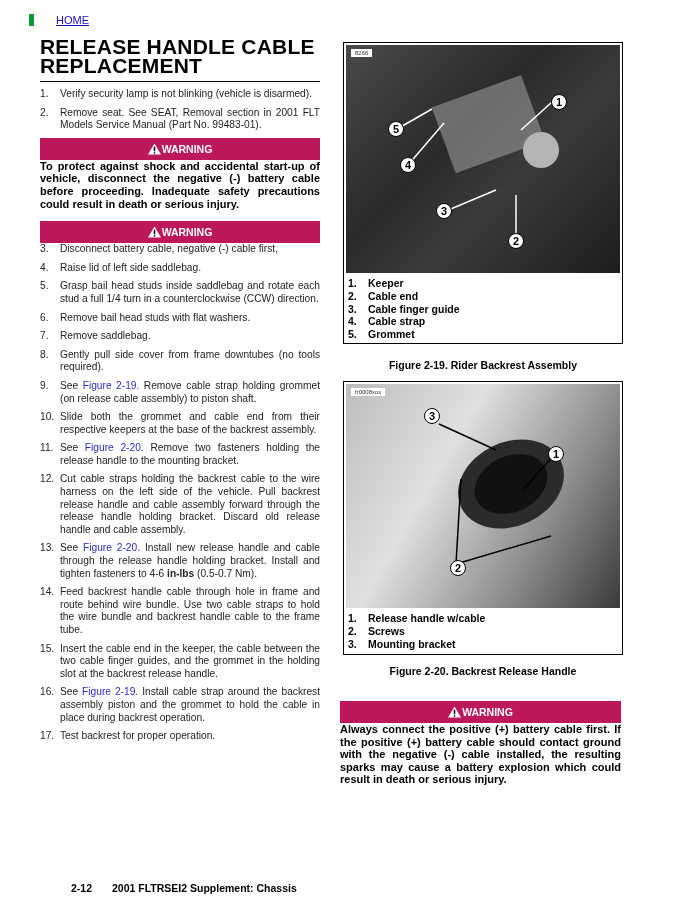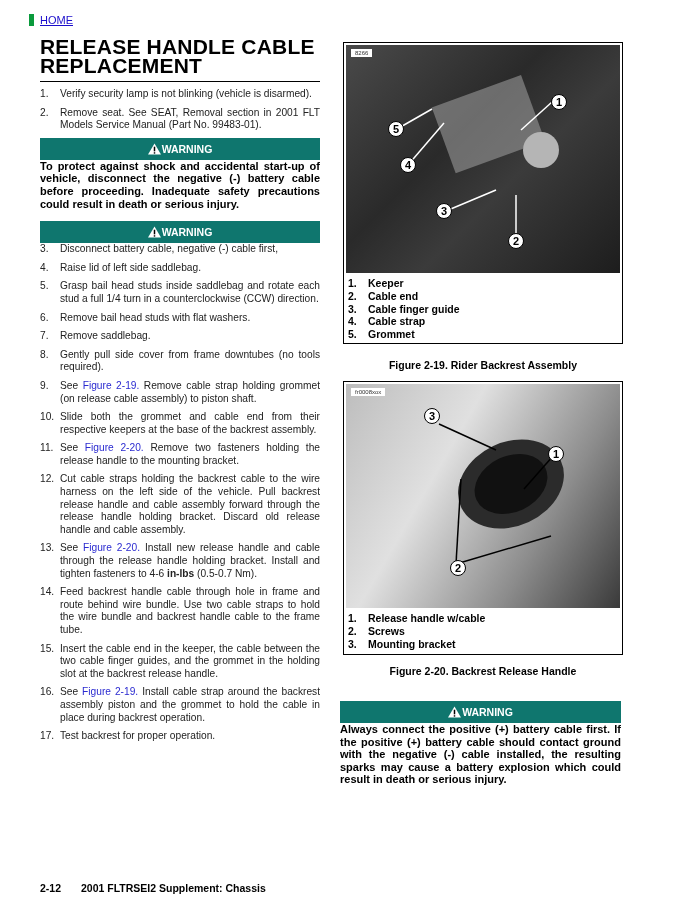--- a/index.html
+++ b/index.html
@@ -1,47 +1,47 @@
 <!DOCTYPE html>
 <html><head>
 <meta charset="utf-8">
 <style>
   html, body { margin: 0; padding: 0; background: #ffffff; }
   body { width: 700px; height: 913px; position: relative; overflow: hidden;
          font-family: "Liberation Sans", sans-serif; color: #000; }
-  .home-wrap { position: absolute; left: 29px; top: 13px; height: 13px; display: flex; align-items: center; }
+  .home-wrap { position: absolute; left: 29px; top: 13px; height: 13px; display: flex; align-items: center; gap: 16px; }
   .home-bar { width: 5px; height: 12px; background: #0a9a3c; margin-right: 6px; }
   .home-link { font-size: 11px; color: #1a0dcc; text-decoration: underline; cursor: pointer; }
   .title { position: absolute; left: 40px; top: 37px; width: 280px; font-size: 21px; font-weight: bold; line-height: 19px; letter-spacing: 0.2px; }
   .title-rule { position: absolute; left: 40px; top: 81px; width: 280px; height: 1px; background: #000; }
   .col-left { position: absolute; left: 40px; top: 88px; width: 280px; }
   .col-right { position: absolute; left: 340px; top: 697px; width: 281px; }
   ol.steps { list-style: none; margin: 0; padding: 0; }
   .step { display: flex; font-size: 10.2px; line-height: 12.6px; color: #222; text-align: justify; margin-bottom: 6px; }
   .step .num { width: 20px; flex: 0 0 20px; }
   .step .txt { flex: 1; }
   .link { color: #2a2ad0; cursor: pointer; }
   .bold { font-weight: bold; }
-  .warn-head { background: #0f766e; color: #fff; height: 22px; display: flex; align-items: center; justify-content: center; font-weight: bold; font-size: 10.5px; margin-top: 4px; }
+  .warn-head { background: #be185d; color: #fff; height: 22px; display: flex; align-items: center; justify-content: center; font-weight: bold; font-size: 10.5px; margin-top: 4px; }
   .warn-head svg { width: 13px; height: 12px; margin-right: 1px; }
   .warn-body { font-weight: bold; font-size: 11px; line-height: 12.6px; text-align: justify; margin-bottom: 11px; }
   .figure { position: absolute; left: 343px; width: 278px; border: 1px solid #000; }
   .fig1 { top: 42px; height: 300px; }
   .fig2 { top: 381px; height: 272px; }
   .photo { position: relative; margin: 2px; overflow: hidden; }
   .fig1 .photo { height: 228px; background: linear-gradient(135deg, #4a4a4a 0%, #2a2a2a 40%, #3b3b3b 60%, #1d1d1d 100%); }
   .fig2 .photo { height: 224px; background: linear-gradient(120deg, #bdbdbd 0%, #e0e0e0 35%, #8c8c8c 70%, #3a3a3a 100%); }
   .photo-id { position: absolute; left: 5px; top: 4px; background: #fff; font-size: 6px; padding: 1px 4px; color: #333; font-family: "Liberation Sans", sans-serif; }
   .callout { position: absolute; width: 16px; height: 16px; border-radius: 50%; background: #fff; border: 1.5px solid #000; font-weight: bold; font-size: 11px; display: flex; align-items: center; justify-content: center; box-sizing: border-box; }
   .legend { padding: 2px 4px 0 4px; }
   .legend-item { display: flex; font-weight: bold; font-size: 10.5px; line-height: 12.8px; }
   .legend-item .n { width: 20px; }
   .caption { position: absolute; left: 343px; width: 280px; text-align: center; font-weight: bold; font-size: 10.5px; }
   .footer { position: absolute; left: 40px; top: 882px; font-weight: bold; font-size: 10.5px; display: flex; }
-  .footer .pg { width: 41px; }
+  .footer .pg { width: 41px; margin-left: 31px; }
   svg.lines { position: absolute; left: 0; top: 0; width: 100%; height: 100%; }
 </style>
 </head>
 <body>
 
 <div class="home-wrap">
   <span class="home-bar"></span>
   <a class="home-link">HOME</a>
 </div>
 

